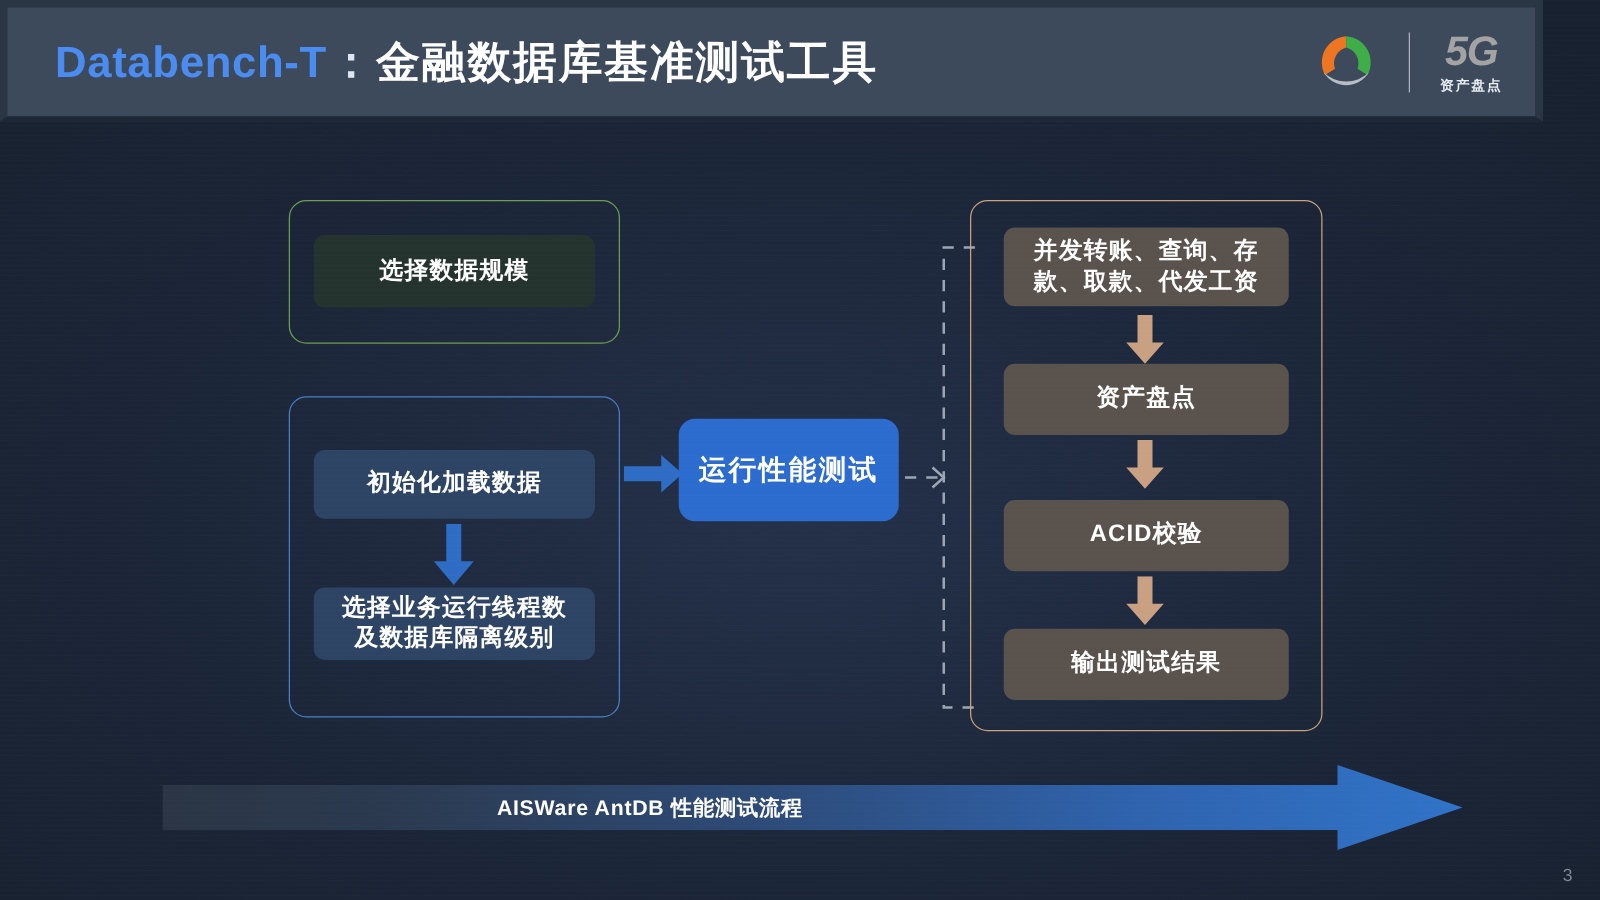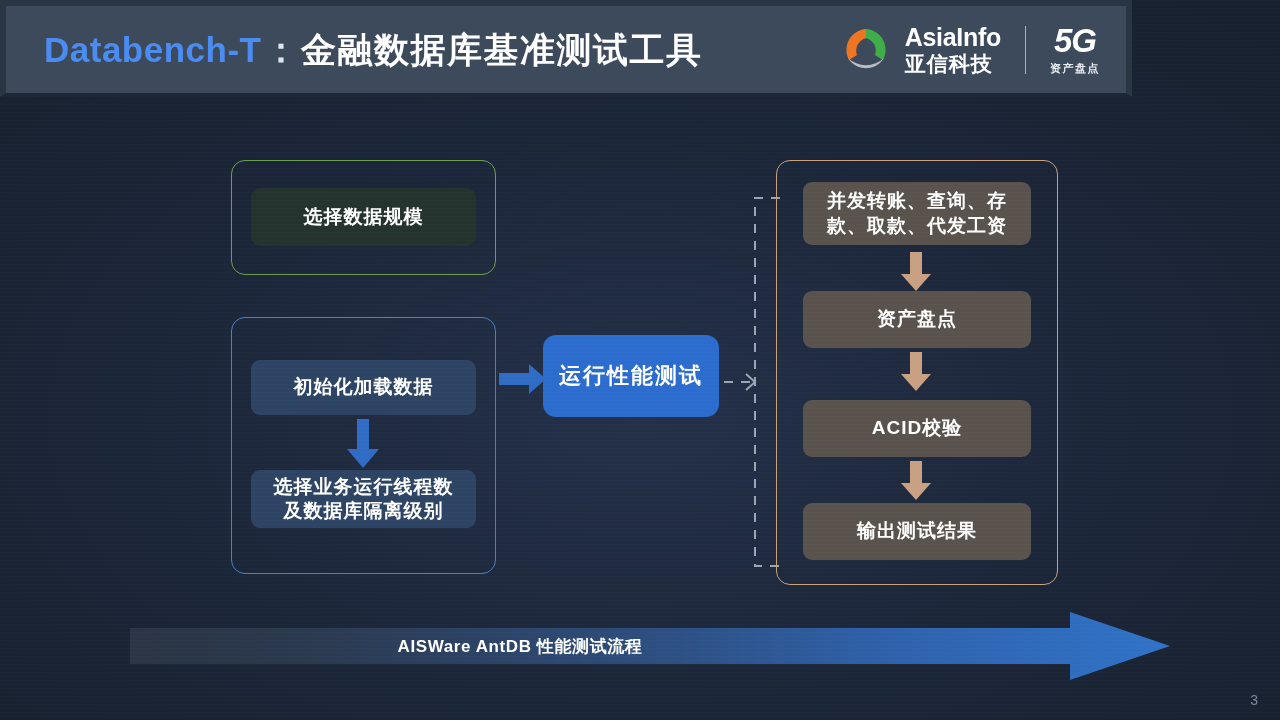--- a/index.html
+++ b/index.html
@@ -34,21 +34,21 @@
       rgba(255,255,255,0.012) 1px,
       rgba(0,0,0,0) 1px,
       rgba(0,0,0,0) 4px);
     pointer-events: none;
   }
 
   
   .header-bar {
     position: absolute;
     left: 0; top: 0;
-    width: 1132px;
+    width: 1234px;
     height: 97px;
     background: #3d4a5c;
     box-sizing: border-box;
     border-top: 6px solid #2b3644;
     border-bottom: 4px solid #1d2736;
     border-left: 6px solid #2b3644;
     border-right: 6px solid #2b3644;
     z-index: 5;
   }
   .header-title {
@@ -91,21 +91,21 @@
     margin-top: 3px;
   }
   .logo-divider {
     width: 1px;
     height: 48px;
     background: #a9b2bd;
     margin: 0 11px;
   }
   .fiveg { display: flex; flex-direction: column; align-items: center; }
   .fiveg-main {
-    color: #ffffff;
+    color: #a3a3a3;
     font-size: 33px;
     font-weight: bold;
     font-style: italic;
     line-height: 1;
     letter-spacing: -1px;
   }
   .fiveg-sub {
     color: #e8ecf1;
     font-size: 11px;
     font-weight: bold;
@@ -199,24 +199,20 @@
       <span class="title-en">Databench-T</span><span class="title-sep">：</span><span class="title-cn">金融数据库基准测试工具</span>
     </div>
 
     <div class="logo-block">
       <svg class="logo-mark" viewBox="0 0 52 52">
         <path d="M26 5 A21 21 0 0 0 9 36 L17 31 A13 13 0 0 1 26 14 Z" fill="#ee7522"></path>
         <path d="M26 5 A21 21 0 0 1 43 36 L35 31 A13 13 0 0 0 26 14 Z" fill="#3fae49"></path>
         <path d="M8 34 A21 21 0 0 0 44 34 A26 26 0 0 1 8 34 Z" fill="#b7bdc2"></path>
         <path d="M9 36 A21 21 0 0 0 43 36 A21 21 0 0 1 9 36 Z" fill="#9aa1a8"></path>
       </svg>
-      <div class="logo-words">
-        <span class="logo-en">AsiaInfo</span>
-        <span class="logo-cn">亚信科技</span>
-      </div>
       <div class="logo-divider"></div>
       <div class="fiveg">
         <span class="fiveg-main">5G</span>
         <span class="fiveg-sub">资产盘点</span>
       </div>
     </div>
   </div>
 
   <div class="group group-green" style="left:231px; top:160px; width:265px; height:115px;"></div>
   <div class="node node-green" style="left:251px; top:188px; width:225px; height:58px;">选择数据规模</div>

